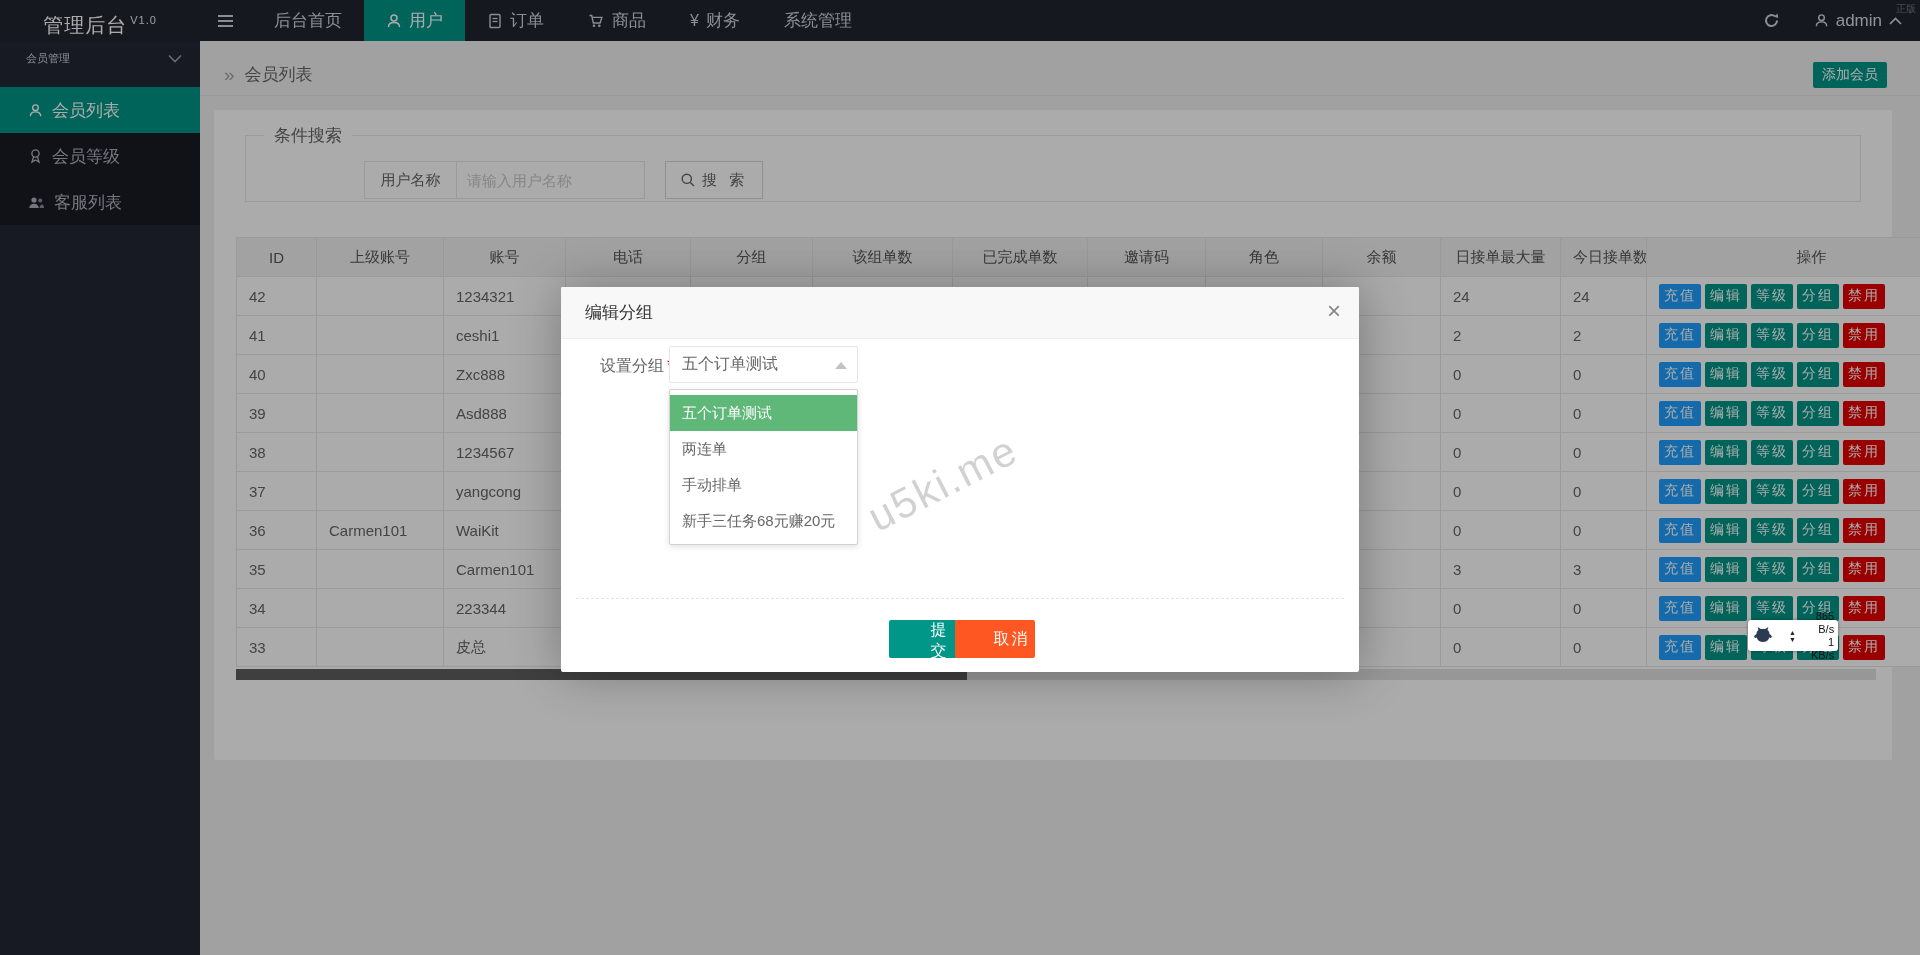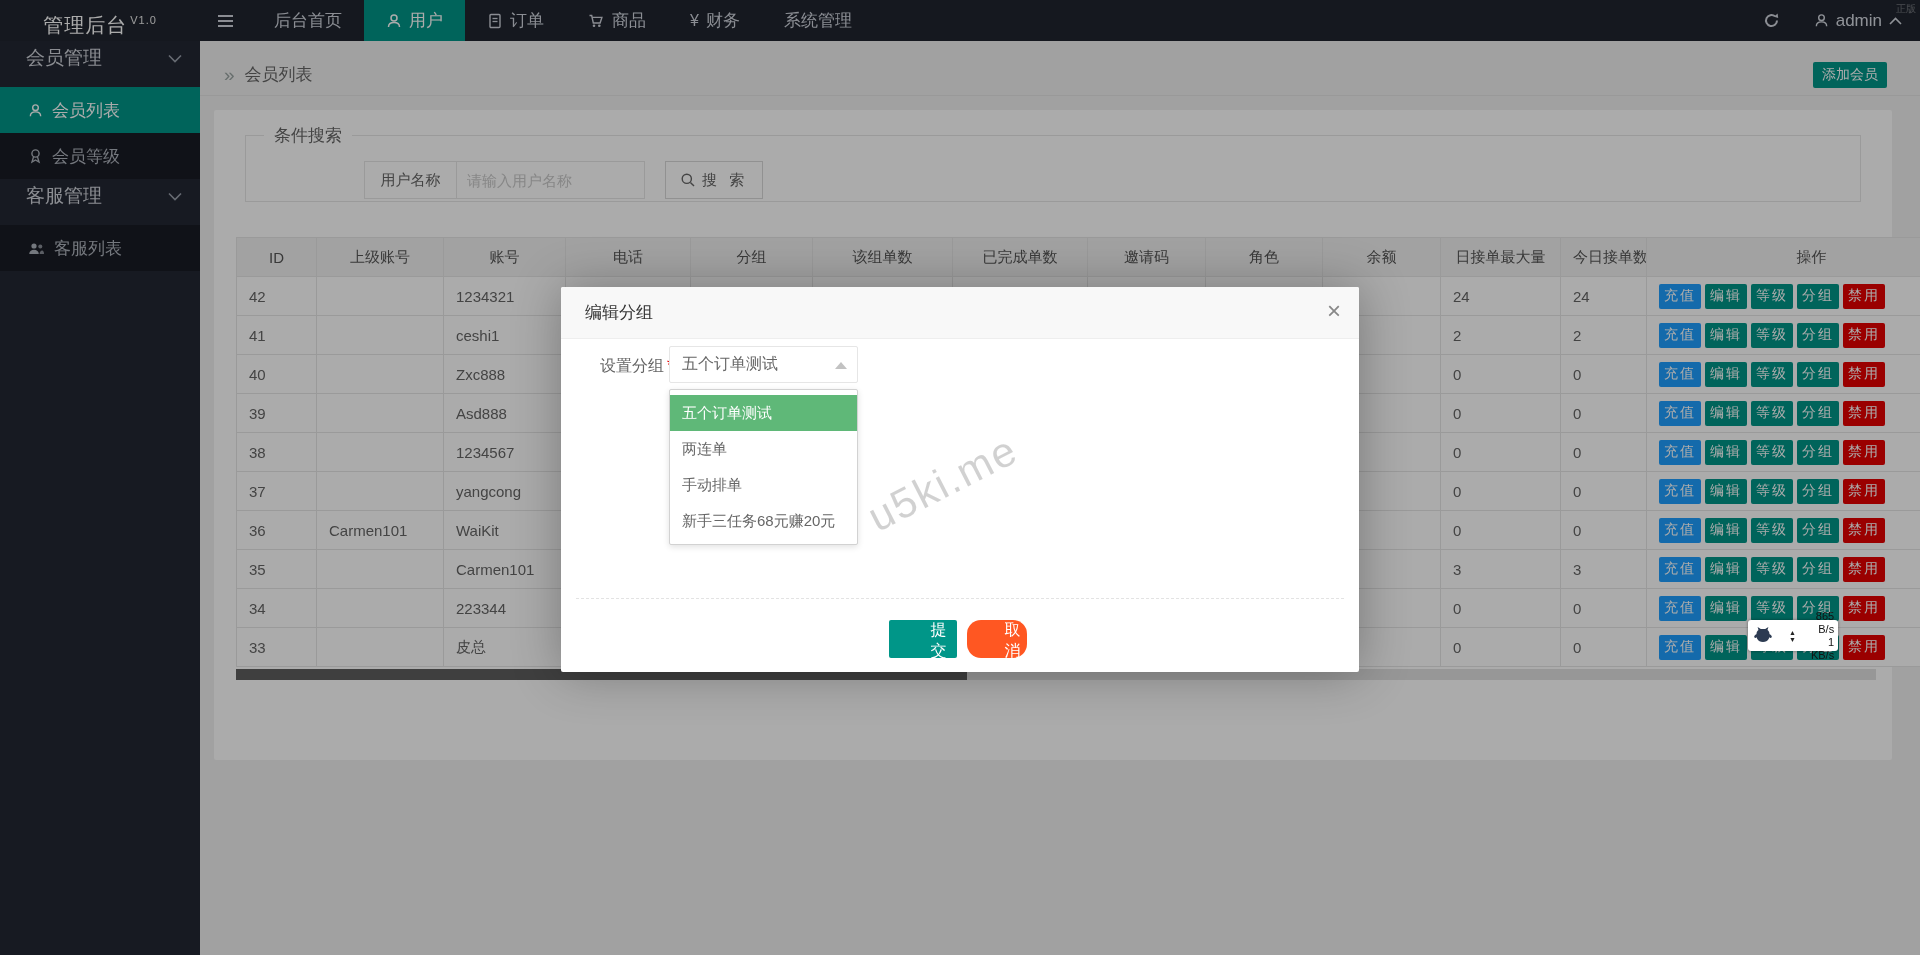--- a/index.html
+++ b/index.html
@@ -15,21 +15,21 @@
   .nav-items { position:absolute; left:252px; top:0; height:41px; display:flex; }
   .nav-item { height:41px; padding:0 22px; display:flex; align-items:center; gap:7px; color:#cfd3dc; font-size:17px; cursor:pointer; }
   .nav-item.active { background:#009688; color:#fff; }
   .nav-right { position:absolute; right:18px; top:0; height:41px; display:flex; align-items:center; gap:34px; }
   .refresh { color:#cfd3dc; cursor:pointer; display:flex; align-items:center; }
   .admin-box { display:flex; align-items:center; gap:7px; color:#d6dae2; font-size:17px; cursor:pointer; }
   .corner-mark { position:absolute; right:4px; top:2px; font-size:10px; color:rgba(255,255,255,0.35);margin-left:44px; }
 
   
   .sidebar { position:absolute; left:0; top:41px; width:200px; height:914px; background:#232834; z-index:1; }
-  .side-group { height:46px; display:flex; align-items:center; padding:0 18px 12px 26px; color:#d0d3da; font-size:19px; cursor:pointer; }
+  .side-group { height:46px; display:flex; align-items:center; padding:0 18px 12px 26px; color:#d0d3da; font-size:11px; cursor:pointer; }
   .side-group .chev { margin-left:auto; color:#9aa0ab; }
   .side-item { height:46px; display:flex; align-items:center; gap:9px; padding-left:28px; background:rgba(0,0,0,0.28); color:#aeb3bc; font-size:17px; cursor:pointer; }
   .side-item.active { background:#009688; color:#fff; }
 
   
   .main { position:absolute; left:200px; top:41px; width:1720px; height:914px; background:#f0f0f0; }
   .crumbbar { position:absolute; left:0; top:13px; width:1720px; height:42px; border-bottom:1px solid #e4e4e4; display:flex; align-items:center; }
   .crumb-arrow { color:#9aa5a3; font-size:19px; margin-left:24px; }
   .crumb-label { color:#666; font-size:17px; margin-left:10px; }
   .add-btn { position:absolute; right:33px; top:8px; height:26px; padding:0 9px; background:#009688; border:none; border-radius:2px; color:#fff; font-size:14px; cursor:pointer; font-family:inherit; }
@@ -72,21 +72,21 @@
   .form-label .req { color:#e60000; margin-left:3px; font-style:normal; }
   .select-box { position:absolute; left:108px; top:59px; width:189px; height:37px; border:1px solid #e6e6e6; border-radius:2px; background:#fff; display:flex; align-items:center; padding:0 12px; color:#666; font-size:16px; cursor:pointer; }
   .tri-up { position:absolute; right:10px; top:15px; width:0; height:0; border-left:6px solid transparent; border-right:6px solid transparent; border-bottom:7px solid #c2c2c2; }
   .dropdown { position:absolute; left:108px; top:102px; width:189px; background:#fff; border:1px solid #d2d2d2; border-radius:2px; box-shadow:0 2px 6px rgba(0,0,0,0.12); padding:5px 0; z-index:5; }
   .dd-option { height:36px; line-height:36px; padding:0 12px; color:#666; font-size:15px; white-space:nowrap; cursor:pointer; }
   .dd-option.selected { background:#5FB878; color:#fff; }
   .wm { position:absolute; left:296px; top:150px; width:260px; color:rgba(0,0,0,0.18); font-size:42px; letter-spacing:2px; transform:rotate(-27deg); pointer-events:none; }
   .dashline { position:absolute; left:15px; right:15px; top:311px; border-top:1px dashed #e3e3e3; }
   .modal-btn { position:absolute; top:333px; height:38px; border:none; border-radius:2px; color:#fff; font-size:16px; letter-spacing:2px; cursor:pointer; font-family:inherit;padding-left:33px; }
   .submit { left:328px; width:68px; background:#009688; }
-  .cancel { left:406px; width:60px; background:#FF5722;border-radius:14px; }
+  .cancel { left:394px; width:80px; background:#FF5722; }
 
   
   .netspeed { position:absolute; left:1748px; top:620px; width:90px; height:31px; background:#fff; border-radius:3px; box-shadow:0 0 3px rgba(0,0,0,0.45); z-index:40; display:flex; align-items:center; padding:2px 4px; gap:15px; }
   .ns-arrows { display:flex; flex-direction:column; font-size:7px; line-height:7px; color:#222; }
   .ns-text { flex:1; text-align:right; font-size:11px; line-height:13px; color:#111; }
 
   svg.ic { display:block; }
 </style>
 </head>
 <body>
@@ -191,28 +191,20 @@
       <span>会员列表</span>
     </div>
     <div class="side-item">
       <span>
           <svg class="ic" width="15" height="16" viewBox="0 0 15 16">
             <circle cx="7.5" cy="5.5" r="3.6" fill="none" stroke="currentColor" stroke-width="1.4"></circle>
             <path d="M5.6 8.6 4 14l3.5-2 3.5 2-1.6-5.4" fill="none" stroke="currentColor" stroke-width="1.4"></path>
           </svg>
         </span>
       <span>会员等级</span>
-    </div>
-    <div class="side-group">
-      <span>客服管理</span>
-      <span class="chev">
-          <svg class="ic" width="14" height="9" viewBox="0 0 14 9">
-            <polyline points="1,1.5 7,7.5 13,1.5" fill="none" stroke="currentColor" stroke-width="1.6"></polyline>
-          </svg>
-        </span>
     </div>
     <div class="side-item">
       <span>
           <svg class="ic" width="17" height="15" viewBox="0 0 17 15">
             <circle cx="6" cy="5" r="2.6" fill="currentColor"></circle>
             <path d="M1.2 13c0-2.6 2.1-4.2 4.8-4.2s4.8 1.6 4.8 4.2z" fill="currentColor"></path>
             <circle cx="12.3" cy="5.6" r="2" fill="currentColor" opacity="0.75"></circle>
             <path d="M11.6 13c.1-2 1.2-3.4 2.5-3.4 1.1 0 1.9 1.4 1.9 3.4z" fill="currentColor" opacity="0.75"></path>
           </svg>
         </span>

